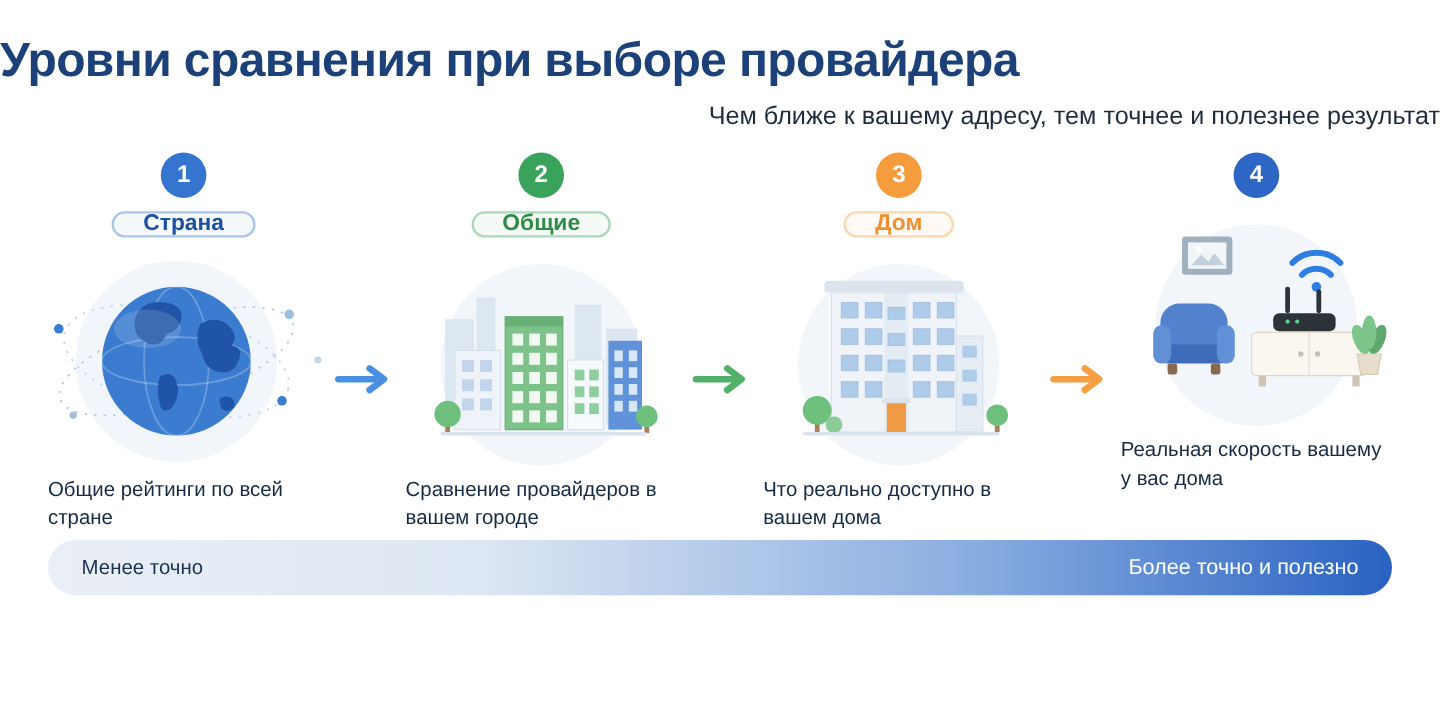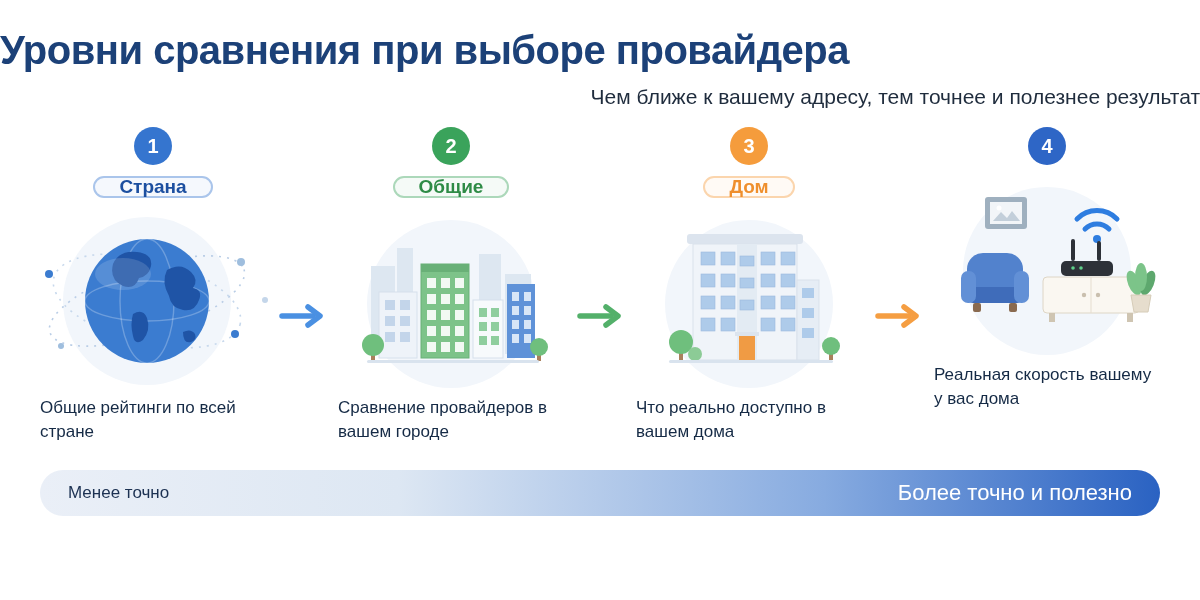--- a/index.html
+++ b/index.html
@@ -19,25 +19,25 @@
           border:2px solid #cfe0f2; border-color:color-mix(in srgb, var(--accent,#3575cf) 42%, #ffffff);
           background:color-mix(in srgb, var(--accent,#3575cf) 5%, #ffffff);
           color:var(--label,#1c4fa0); font-weight:700; font-size:19px; display:flex; align-items:center; }
   .illus { margin-top:6px; width:240px; height:190px; }
   .illus svg { display:block; width:240px; height:190px; }
   .caption { margin-top:2px; font-size:17px; line-height:1.4; color:#152a45; max-width:226px; font-weight:500; }
 
   .arrow { width:46px; margin-top:176px; display:flex; justify-content:center; }
   .arrow svg { display:block; }
 
-  .footer-bar { margin:26px 40px 0; height:46px; border-radius:23px;
+  .footer-bar { margin:6px 40px 0; height:46px; border-radius:23px;
       background:linear-gradient(90deg,#eaeff7 0%, #dde7f3 32%, #87abe0 70%, #2a62c2 100%);
       display:flex; align-items:center; justify-content:space-between; padding:12px 28px; }
   .footer-left { color:#1c3152; font-size:17px; font-weight:500; }
-  .footer-right { color:#ffffff; font-size:22px; font-weight:500; }
+  .footer-right { color:#ffffff; font-size:18px; font-weight:500; }
 </style>
 </head>
 <body>
 
 <div class="page">
 
   <h1 class="title">Уровни сравнения при выборе провайдера</h1>
   <p class="subtitle">Чем ближе к вашему адресу, тем точнее и полезнее результат</p>
 
   <div class="steps-row">

